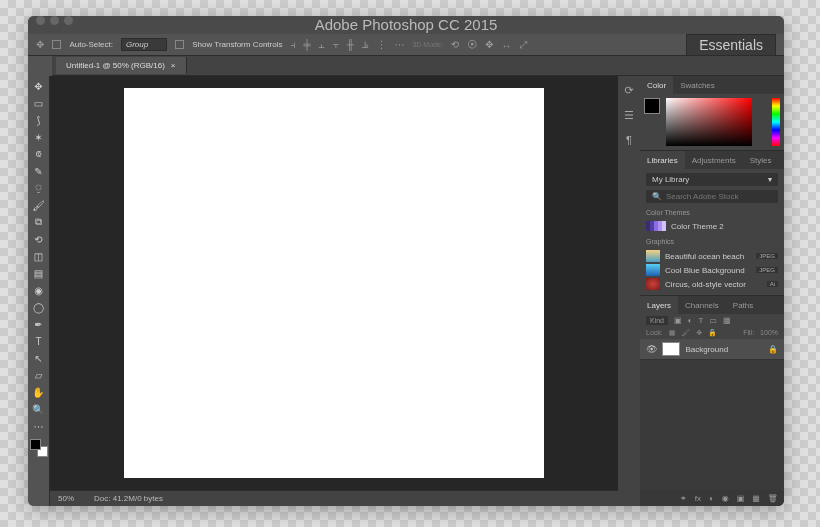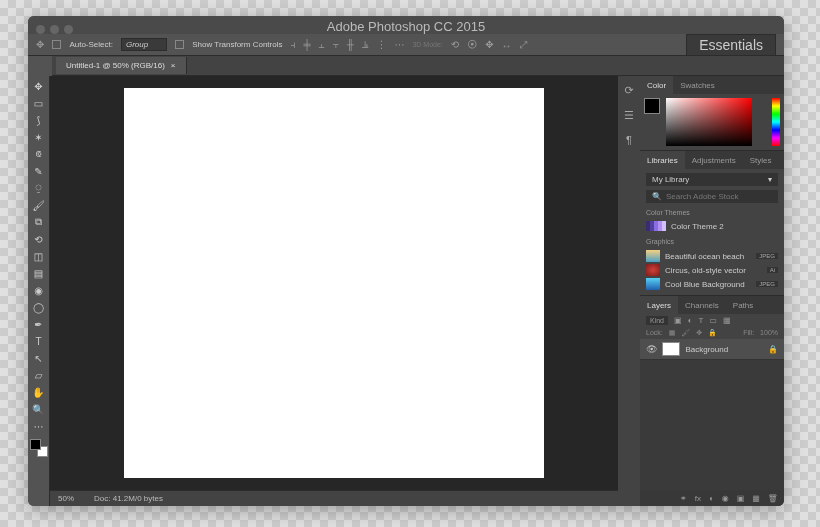--- a/index.html
+++ b/index.html
@@ -1,20 +1,20 @@
 <!DOCTYPE html>
 <html><head>
 <meta charset="utf-8">
 <style>
 * { margin:0; padding:0; box-sizing:border-box; font-family:Arial,sans-serif; }
 body { background:#e0e0e0; display:flex; justify-content:center; align-items:center; height:527px; width:820px; overflow:hidden;
   background-image:linear-gradient(45deg,#ccc 25%,transparent 25%),linear-gradient(-45deg,#ccc 25%,transparent 25%),linear-gradient(45deg,transparent 75%,#ccc 75%),linear-gradient(-45deg,transparent 75%,#ccc 75%);
   background-size:16px 16px; background-position:0 0,0 8px,8px -8px,-8px 0;}
 .window { width:756px; height:490px; background:#535353; border-radius:6px; display:flex; flex-direction:column; box-shadow:0 4px 20px rgba(0,0,0,0.3); overflow:hidden; position:absolute; left:28px; top:16px;}
-.titlebar { height:18px; background:#4a4a4a; display:flex; align-items:flex-end; padding:0 8px; color:#bbb; font-size:13px; position:relative;}
+.titlebar { height:18px; background:#4a4a4a; display:flex; align-items:flex-start; padding:0 8px; color:#bbb; font-size:15px; position:relative;}
 .traffic { display:flex; gap:5px; }
 .traffic span { width:9px; height:9px; border-radius:50%; background:#666; }
 .title-text { position:absolute; left:50%; transform:translateX(-50%); }
 .optbar { height:22px; background:#535353; border-bottom:1px solid #2c2c2c; display:flex; align-items:center; padding:0 8px; gap:8px; color:#ccc; font-size:8px;}
 .optbar .chk { width:9px; height:9px; border:1px solid #888; display:inline-block; }
 .optbar .sel { background:#3a3a3a; padding:1px 18px 1px 4px; border:1px solid #2c2c2c; position:relative;font-style:italic; }
 .optbar .icon { color:#999; font-size:10px; }
 .essentials { margin-left:auto; background:#3a3a3a; padding:2px 12px; border:1px solid #2c2c2c; font-size:14px;}
 .tabbar { height:20px; background:#434343; display:flex; align-items:center; padding-left:4px; border-bottom:1px solid #2c2c2c;margin-left:24px;}
 .tab { background:#535353; color:#ddd; font-size:8px; padding:4px 10px; border-right:1px solid #2c2c2c; display:flex; gap:6px;}
@@ -190,28 +190,28 @@
             <span>Color Theme 2</span>
           </div>
           <div class="lib-section">Graphics</div>
           <div id="lib-items">
               <div class="lib-item">
                 <div class="lib-thumb" style="background: linear-gradient(rgb(245, 208, 128), rgb(74, 160, 197));"></div>
                 <span>Beautiful ocean beach</span>
                 <span class="lib-badge">JPEG</span>
               </div>
               <div class="lib-item">
+                <div class="lib-thumb" style="background: linear-gradient(rgb(88, 208, 245), rgb(32, 96, 176));"></div>
+                <span>Cool Blue Background</span>
+                <span class="lib-badge">JPEG</span>
+              </div>
+              <div class="lib-item">
                 <div class="lib-thumb" style="background: radial-gradient(rgb(208, 64, 56), rgb(122, 28, 28));"></div>
                 <span>Circus, old-style vector</span>
                 <span class="lib-badge">Ai</span>
-              </div>
-              <div class="lib-item">
-                <div class="lib-thumb" style="background: linear-gradient(rgb(88, 208, 245), rgb(32, 96, 176));"></div>
-                <span>Cool Blue Background</span>
-                <span class="lib-badge">JPEG</span>
               </div>
             </div>
         </div>
       </div>
       <div class="sep"></div>
 
       <div class="layers-panel">
         <div class="panel-tabs">
           <div class="ptab active">Layers</div>
           <div class="ptab">Channels</div>

